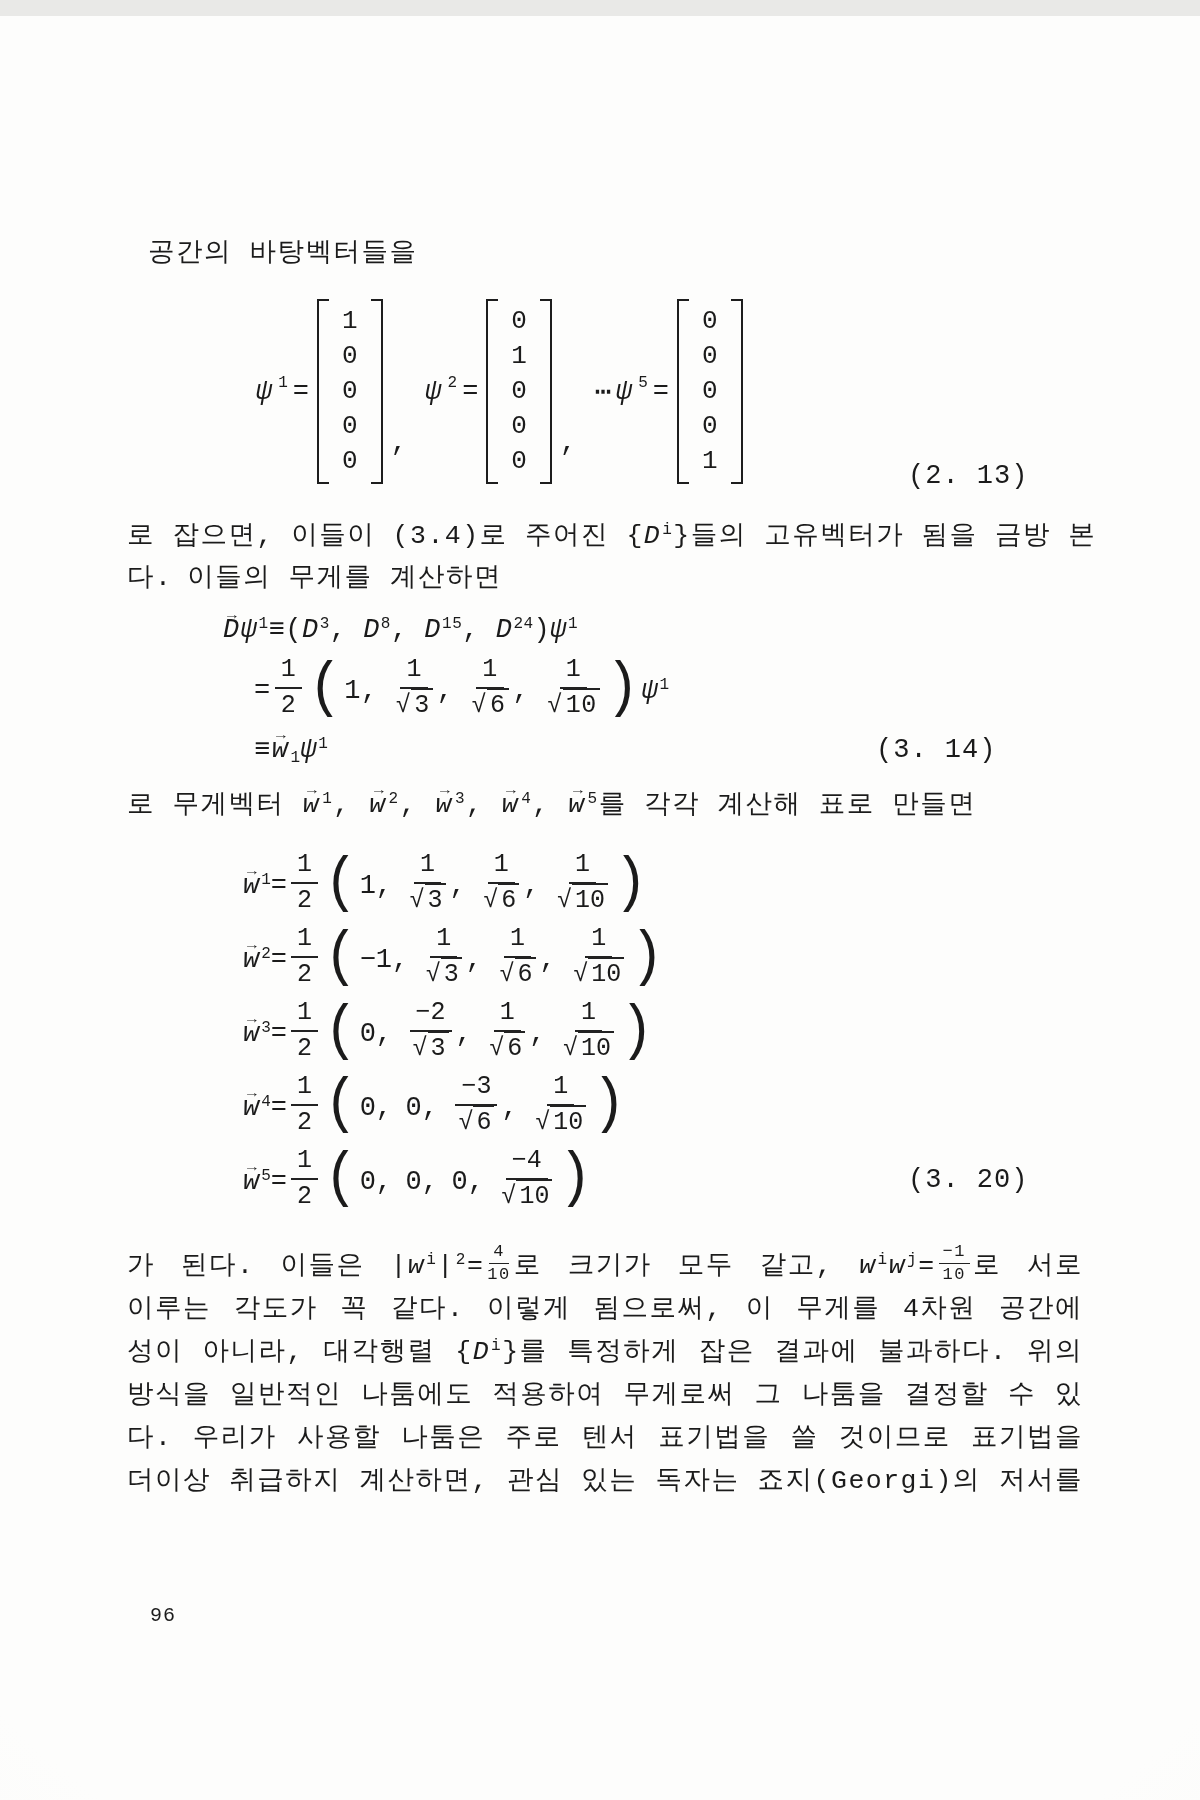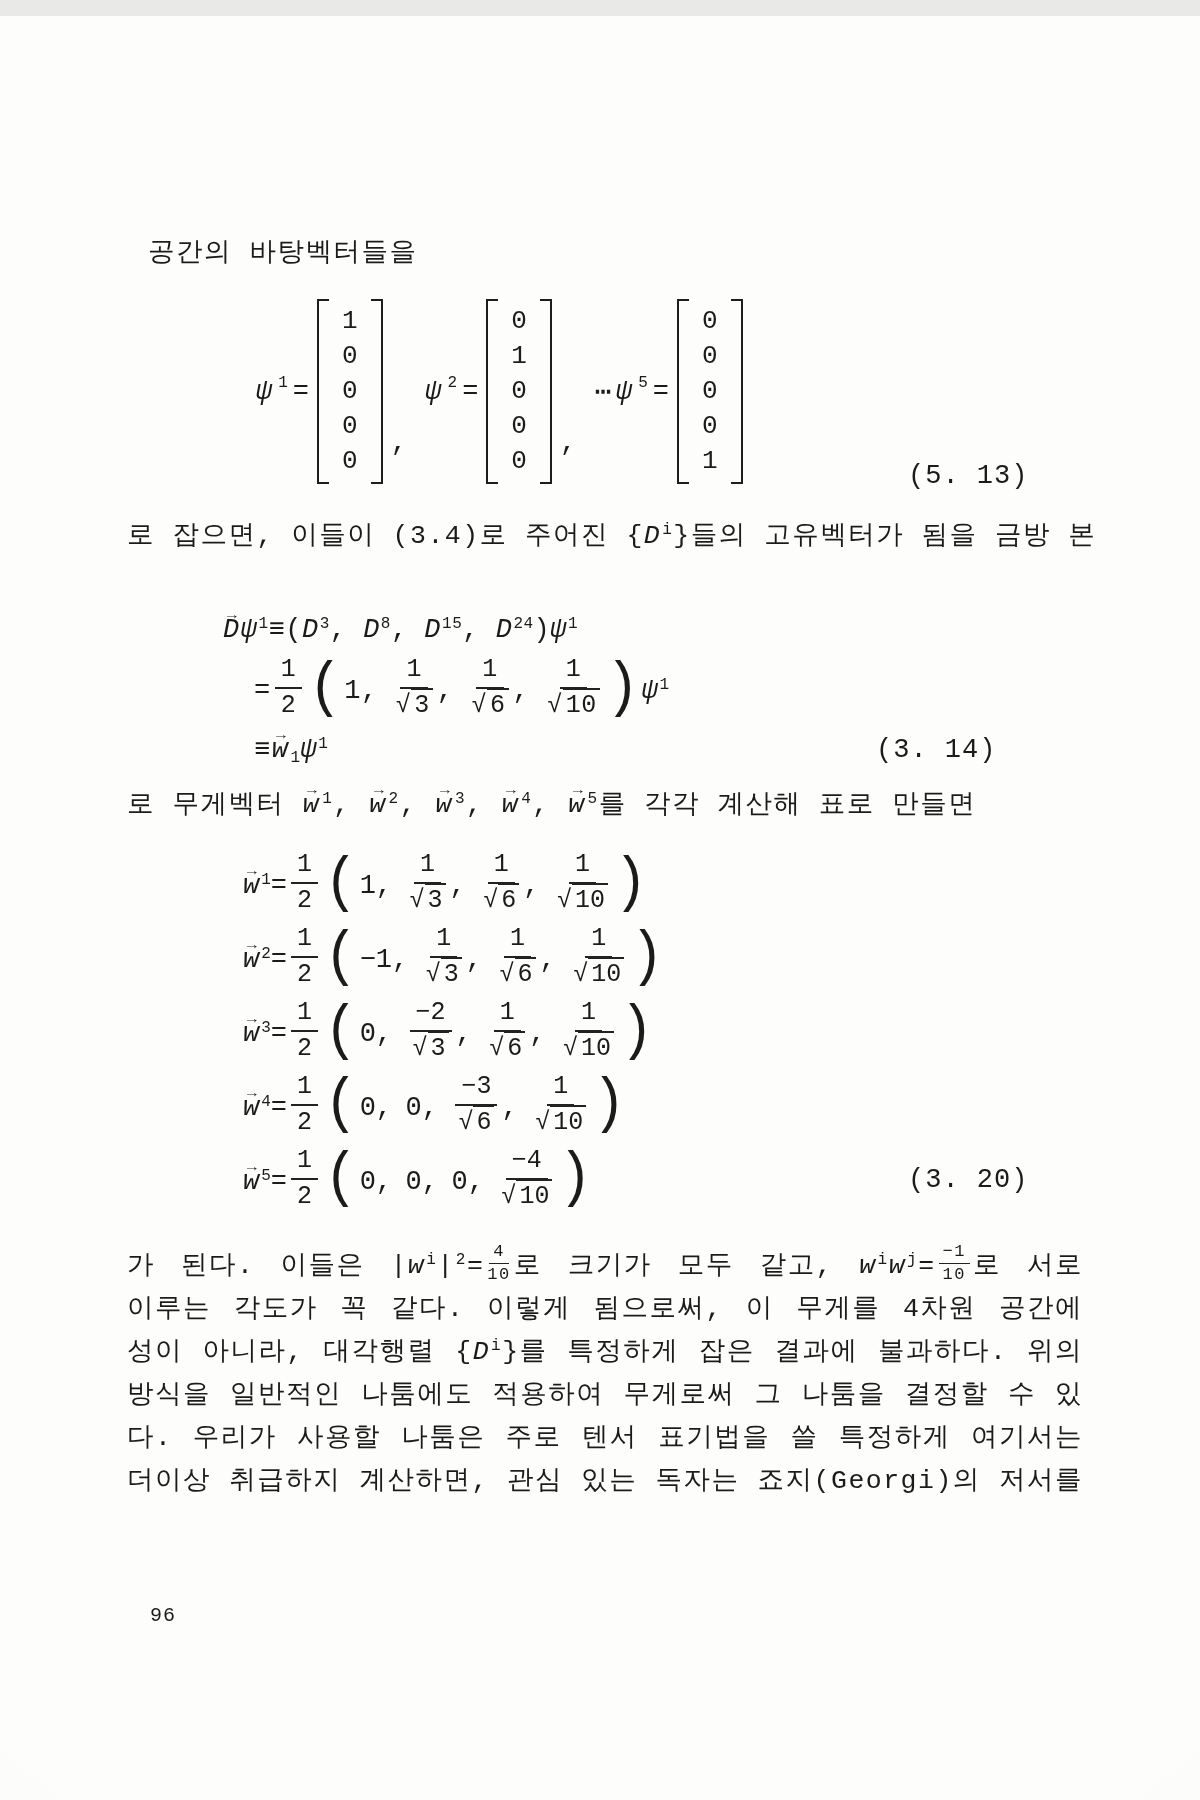--- a/index.html
+++ b/index.html
@@ -98,24 +98,25 @@
         <span class="col">
           <span class="cc">0</span>
           <span class="cc">0</span>
           <span class="cc">0</span>
           <span class="cc">0</span>
           <span class="cc">1</span>
         </span>
         <span class="br2"></span>
       </span>
     </div>
-  <div class="eqlabel" style="left:908px;top:438px;">(5. 13)</div>
+  <div class="eqlabel" style="left:908px;top:438px;">(2. 13)</div>
 
   <div class="para para1" style="left:127px;top:499px;">
     <div class="pline j"><span class="seg-t">로 잡으면, 이들이 (3.4)로 주어진 {</span><span class="seg-i">D</span><span class="seg-sup">i</span><span class="seg-t">}들의 고유벡터가 됨을 금방 본</span></div>
+    <div class="pline"><span class="seg-t">다. 이들의 무게를 계산하면</span></div>
   </div>
 
   <div class="eqline" style="left:222px;top:592px;"><span class="seg-vec"><span class="arr">→</span><span class="vl">D</span></span><span class="seg-i">ψ</span><span class="seg-sup">1</span><span class="seg-t">≡(</span><span class="seg-i">D</span><span class="seg-sup">3</span><span class="seg-t">, </span><span class="seg-i">D</span><span class="seg-sup">8</span><span class="seg-t">, </span><span class="seg-i">D</span><span class="seg-sup">15</span><span class="seg-t">, </span><span class="seg-i">D</span><span class="seg-sup">24</span><span class="seg-t">)</span><span class="seg-i">ψ</span><span class="seg-sup">1</span></div>
   <div class="eqline" style="left:254px;top:641px;line-height:68px;"><span class="seg-t">=</span><span class="frac">
         <span class="fn">1</span>
         <span class="fd">2</span>
       </span><span class="seg-big">(</span><span class="seg-t">1, </span><span class="frac">
         <span class="fn">1</span>
         <span class="fd"><span class="sqrt"><span class="rs">√</span><span class="rad">3</span></span></span>
       </span><span class="seg-t">, </span><span class="frac">
@@ -194,18 +195,18 @@
     <div class="pline j"><span class="seg-t">가 된다. 이들은 |</span><span class="seg-i">w</span><span class="seg-sup">i</span><span class="seg-t">|</span><span class="seg-sup">2</span><span class="seg-t">=</span><span class="frac ifrac">
           <span class="fn">4</span>
           <span class="fd">10</span>
         </span><span class="seg-t">로 크기가 모두 같고, </span><span class="seg-i">w</span><span class="seg-sup">i</span><span class="seg-i">w</span><span class="seg-sup">j</span><span class="seg-t">=</span><span class="frac ifrac">
           <span class="fn">−1</span>
           <span class="fd">10</span>
         </span><span class="seg-t">로 서로</span></div>
     <div class="pline j"><span class="seg-t">이루는 각도가 꼭 같다. 이렇게 됨으로써, 이 무게를 4차원 공간에</span></div>
     <div class="pline j"><span class="seg-t">성이 아니라, 대각행렬 {</span><span class="seg-i">D</span><span class="seg-sup">i</span><span class="seg-t">}를 특정하게 잡은 결과에 불과하다. 위의</span></div>
     <div class="pline j"><span class="seg-t">방식을 일반적인 나툼에도 적용하여 무게로써 그 나툼을 결정할 수 있</span></div>
-    <div class="pline j"><span class="seg-t">다. 우리가 사용할 나툼은 주로 텐서 표기법을 쓸 특정하게 여기서는</span></div>
+    <div class="pline j"><span class="seg-t">다. 우리가 사용할 나툼은 주로 텐서 표기법을 쓸 것이므로 표기법을</span></div>
     <div class="pline j"><span class="seg-t">더이상 취급하지 계산하면, 관심 있는 독자는 죠지(Georgi)의 저서를</span></div>
   </div>
 
   <div class="pageno" style="left:150px;top:1588px;">96</div>
 </div>
 
 </body></html>

